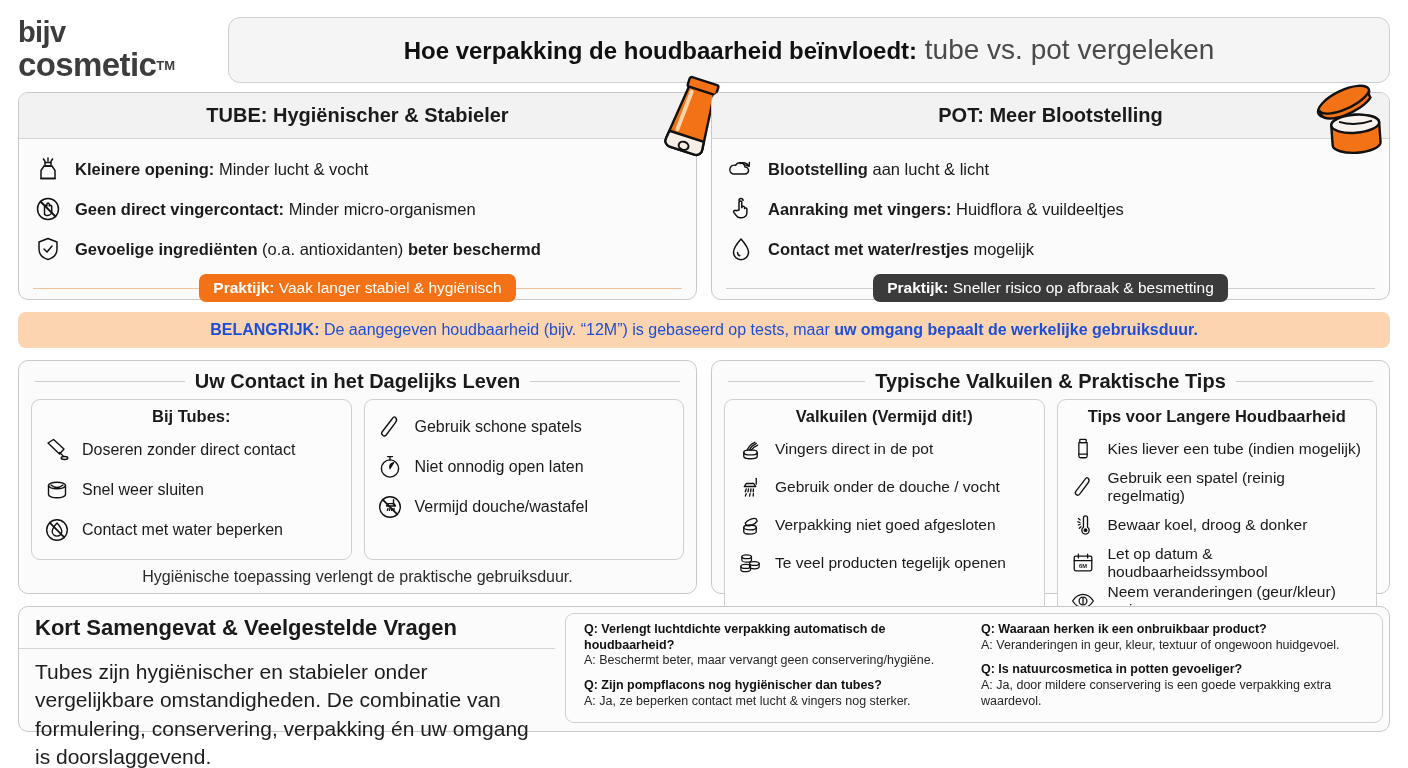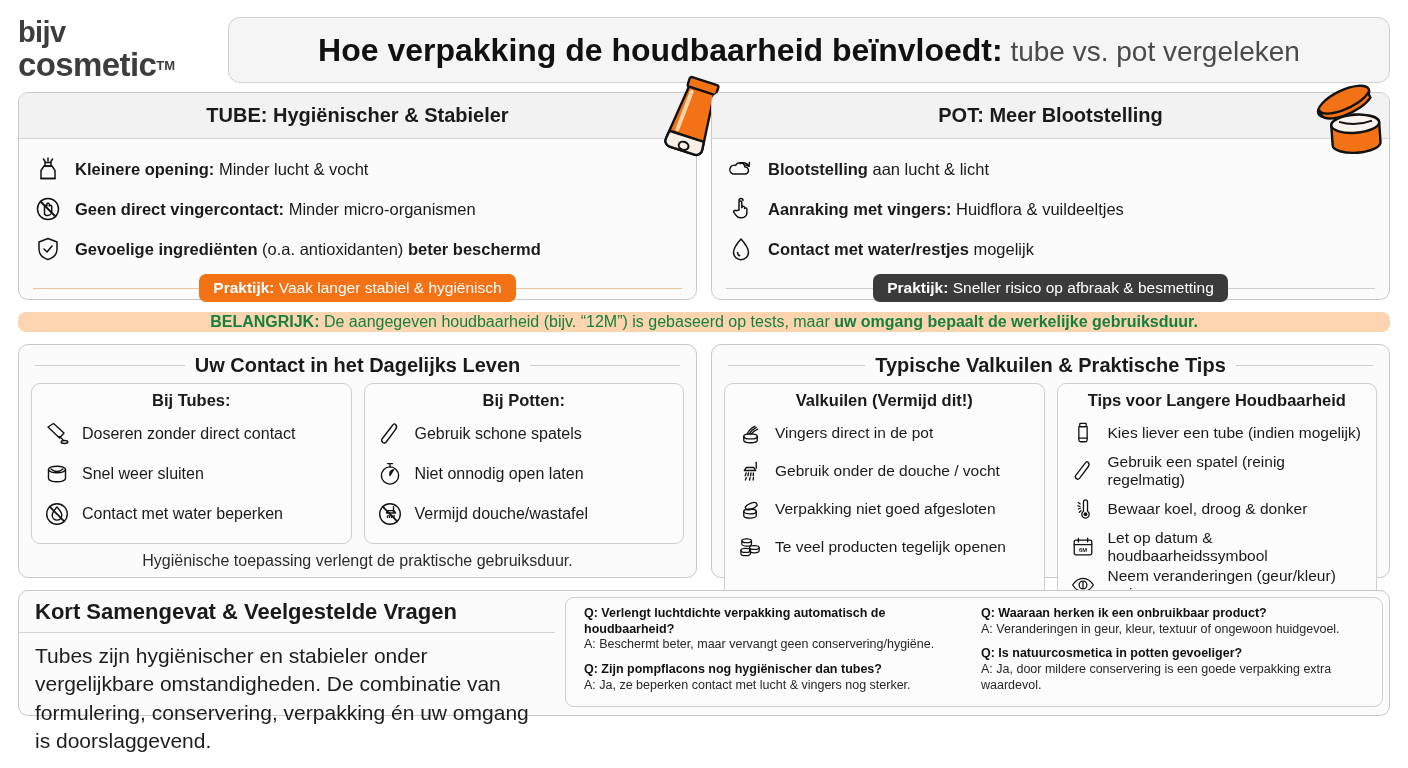--- a/index.html
+++ b/index.html
@@ -28,21 +28,21 @@
   .logo-tm { font-size: 13px; font-weight: bold; vertical-align: super; color: #3d3d3d; }
   .title-box {
     flex: 1 1 auto;
     background: #f5f5f5;
     border: 1px solid #cfcfcf;
     border-radius: 12px;
     height: 66px;
     display: flex; align-items: center; justify-content: center;
     padding: 0 16px;
   }
-  .title-strong { font-size: 32px; font-weight: bold; color: #111; text-align: right; }
+  .title-strong { font-size: 24px; font-weight: bold; color: #111; text-align: right; }
   .title-light  { font-size: 28px; font-weight: normal; color: #4a4a4a; }
 
   
   .row2 { display: flex; gap: 14px; padding: 0 18px; }
   .col { flex: 1 1 50%; }
 
   
   .cmp { height: 208px; overflow: visible; }
   .cmp-head {
     height: 46px; display: flex; align-items: center; justify-content: center;
@@ -71,25 +71,25 @@
   .rule-orange { background: #f3c49c; }
   .rule-dark   { background: #cfcfcf; }
 
   .deco { position: absolute; pointer-events: none; }
   .deco-tube { right: -32px; top: -18px; }
   .deco-pot  { right: -6px; top: -14px; }
 
   
   .banner {
     margin: 12px 18px 0 18px;
-    height: 20px;
+    height: 36px;
     background: #fcd5b0;
     border-radius: 8px;
     display: flex; align-items: center; justify-content: center;
-    font-size: 16px; color: #15803d;
+    font-size: 16px; color: #1d4ed8;
   }
   .banner b { font-weight: bold; }
 
   
   .sec { height: 234px; padding: 0 12px 10px 12px; }
   .sec-title-row { display: flex; align-items: center; gap: 10px; padding: 9px 4px 6px 4px; }
   .sec-title-row .line { flex: 1 1 auto; height: 1px; background: #cdcdcd; }
   .sec-title-row .t { font-size: 20px; font-weight: bold; white-space: nowrap; }
 
   .subcols { display: flex; gap: 12px; }
@@ -315,21 +315,20 @@
                   <circle cx="13" cy="13" r="10.3"></circle>
                   <path d="M13 6 C13 6 8.2 11.3 8.2 14.3 A4.8 4.8 0 0 0 17.8 14.3 C17.8 11.3 13 6 13 6 z"></path>
                   <path d="M5.7 5.7 L20.3 20.3" stroke-width="1.7"></path>
                 </svg>
               </span>
               <span class="txt">Contact met water beperken</span>
             </div>
           </div>
 
           <div class="subcard">
-            <div class="subcard-title">Bij Potten:</div>
 
             <div class="sub-item">
               <span class="icon">
                 <svg width="26" height="26" viewBox="0 0 26 26" fill="none" stroke="#111" stroke-width="1.4" stroke-linejoin="round" stroke-linecap="round">
                   <path d="M18.5 3.5 C20 5 20 6.5 18.6 8.4 L9.2 21 a2.6 2.6 0 0 1 -4 -3.3 L15.6 4.2 C17 2.6 17.6 2.6 18.5 3.5 z"></path>
                 </svg>
               </span>
               <span class="txt">Gebruik schone spatels</span>
             </div>
 

